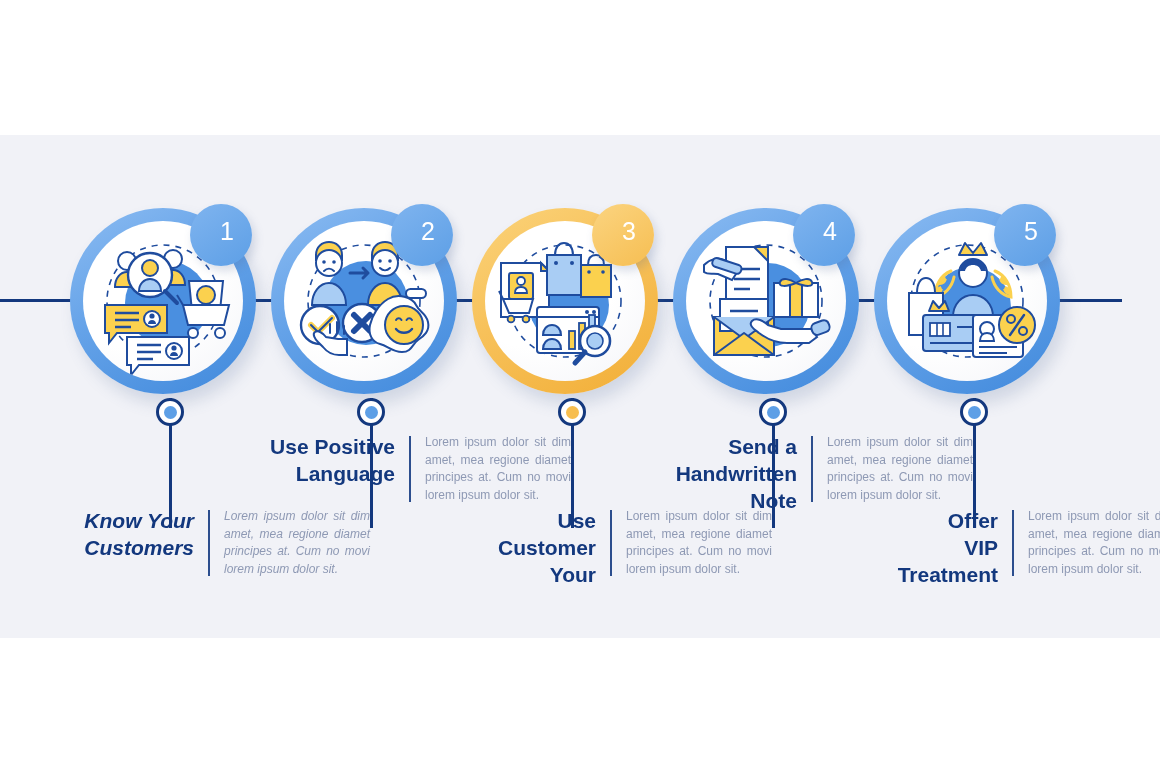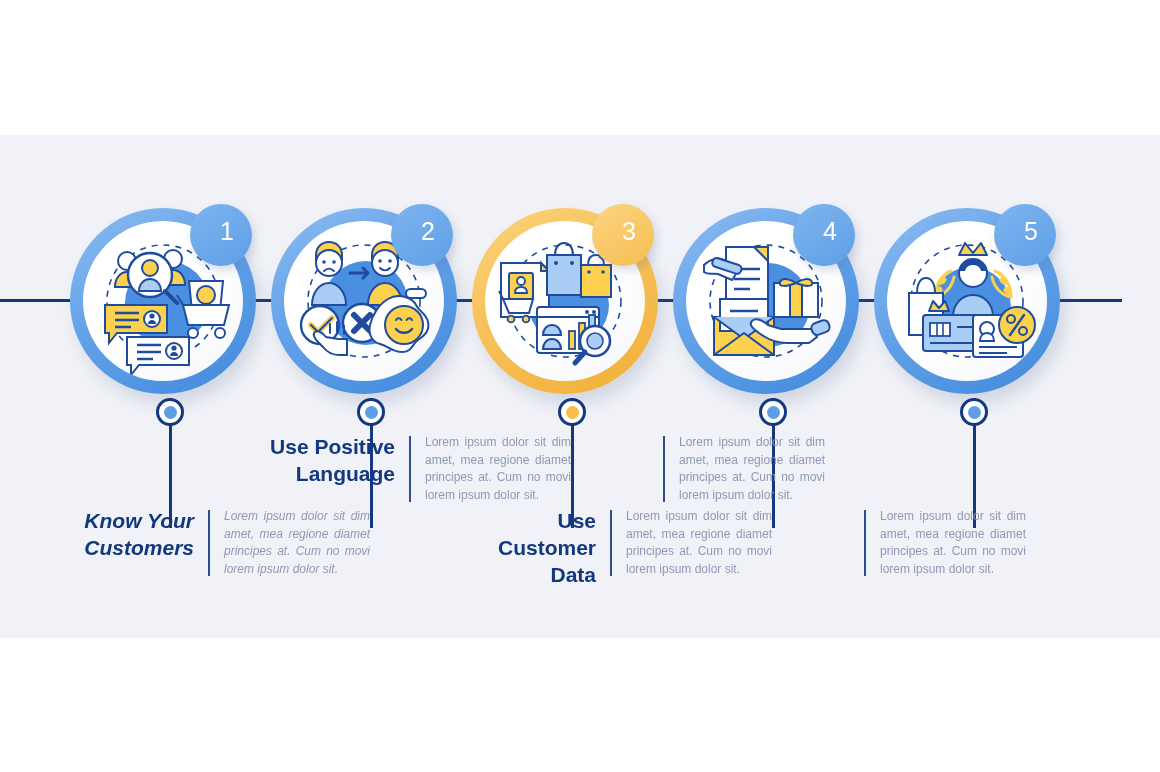--- a/index.html
+++ b/index.html
@@ -253,21 +253,21 @@
       <div class="badge accent">
         <span>3</span>
       </div>
     </div>
     <div class="stem" style="top:398px;height:130px;"></div>
     <div class="dot accent" style="top:398px;">
         <i></i>
       </div>
     <div class="textblock" style="left:0px;top:508px;">
       <div class="title">Use Customer
-Data</div>
+Your</div>
       <div class="divider"></div>
       <div class="body">Lorem ipsum dolor sit dim amet, mea regione diamet principes at. Cum no movi lorem ipsum dolor sit.</div>
     </div>
   </div>
 
   <div class="step" id="step4">
     <div class="circle-wrap">
       <div class="ring"></div>
       <div class="inner">
         <svg class="icon-svg" viewBox="0 0 160 160">
@@ -300,20 +300,23 @@
       </div>
       <div class="badge">
         <span>4</span>
       </div>
     </div>
     <div class="stem" style="top:398px;height:130px;"></div>
     <div class="dot" style="top:398px;">
         <i></i>
       </div>
     <div class="textblock" style="left:0px;top:434px;">
+      <div class="title">Send a
+Handwritten
+Note</div>
       <div class="divider"></div>
       <div class="body">Lorem ipsum dolor sit dim amet, mea regione diamet principes at. Cum no movi lorem ipsum dolor sit.</div>
     </div>
   </div>
 
   <div class="step" id="step5">
     <div class="circle-wrap">
       <div class="ring"></div>
       <div class="inner">
         <svg class="icon-svg" viewBox="0 0 160 160">
@@ -357,18 +360,20 @@
       </div>
       <div class="badge">
         <span>5</span>
       </div>
     </div>
     <div class="stem" style="top:398px;height:130px;"></div>
     <div class="dot" style="top:398px;">
         <i></i>
       </div>
     <div class="textblock" style="left:0px;top:508px;">
+      <div class="title">Offer
+VIP Treatment</div>
       <div class="divider"></div>
       <div class="body">Lorem ipsum dolor sit dim amet, mea regione diamet principes at. Cum no movi lorem ipsum dolor sit.</div>
     </div>
   </div>
 
 </div>
 
 </body></html>

